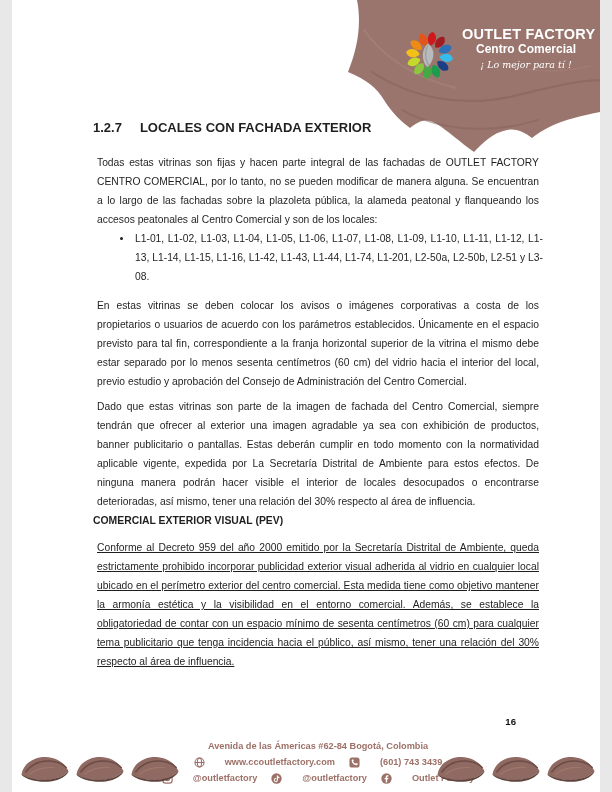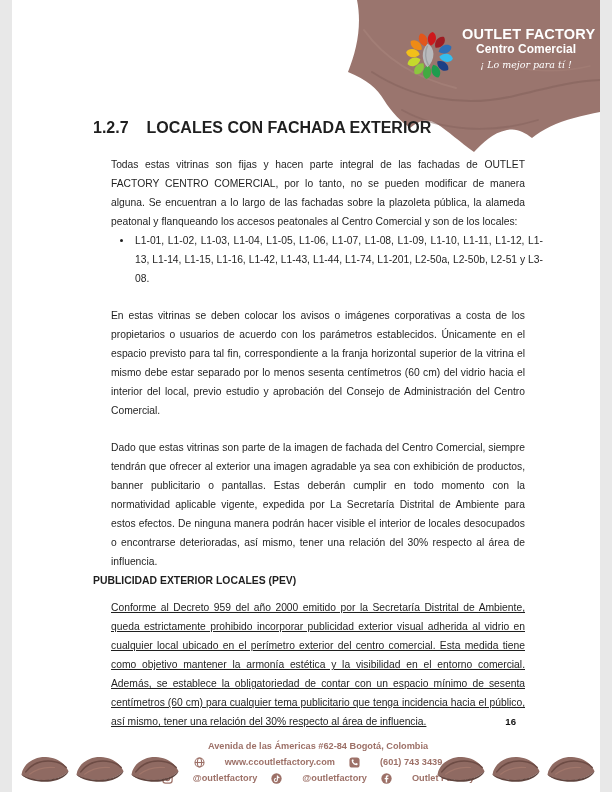--- a/index.html
+++ b/index.html
@@ -15,25 +15,25 @@
   .logo-text{
     position:absolute;top:27px;left:450px;width:128px;text-align:center;color:#ffffff;
   }
   .logo-title{font-size:14.5px;font-weight:bold;letter-spacing:.2px;line-height:15px;white-space:nowrap;}
   .logo-subtitle{font-size:12px;font-weight:bold;line-height:13px;margin-top:1px;}
   .logo-tagline{font-family:"DejaVu Serif",serif;font-style:italic;font-size:9.5px;line-height:12px;margin-top:3px;}
 
   
   .content{position:absolute;left:81px;top:118px;width:450px;}
   .section-heading{
-    font-size:16px;font-weight:bold;line-height:19px;margin:0 0 16px 0;
+    font-size:13px;font-weight:bold;line-height:19px;margin:0 0 16px 0;
   }
   .section-heading .sec-num{margin-right:18px;}
   .content p{
-    font-size:10.3px;line-height:19px;text-align:justify;margin:18px;
+    font-size:10.3px;line-height:19px;text-align:justify;margin:4px;
   }
   p.para-1{margin-bottom:0;}
   ul.locals-list{margin:0 0 10px 0;padding:0 0 0 40px;}
   ul.locals-list li{
     font-size:10.3px;line-height:19px;text-align:justify;padding-left:2px;
   }
   p.para-2{margin-bottom:6px;}
   p.para-3{margin-bottom:0;}
   .pev-heading{font-size:10.4px;font-weight:bold;line-height:19px;margin:0;}
   p.para-4{margin-top:8px;text-decoration:underline;}
@@ -110,21 +110,21 @@
     <p class="para-1">Todas estas vitrinas son fijas y hacen parte integral de las fachadas de OUTLET FACTORY CENTRO COMERCIAL, por lo tanto, no se pueden modificar de manera alguna. Se encuentran a lo largo de las fachadas sobre la plazoleta pública, la alameda peatonal y flanqueando los accesos peatonales al Centro Comercial y son de los locales:</p>
 
     <ul class="locals-list">
       <li>L1-01, L1-02, L1-03, L1-04, L1-05, L1-06, L1-07, L1-08, L1-09, L1-10, L1-11, L1-12, L1-13, L1-14, L1-15, L1-16, L1-42, L1-43, L1-44, L1-74, L1-201, L2-50a, L2-50b, L2-51 y L3-08.</li>
     </ul>
 
     <p class="para-2">En estas vitrinas se deben colocar los avisos o imágenes corporativas a costa de los propietarios o usuarios de acuerdo con los parámetros establecidos. Únicamente en el espacio previsto para tal fin, correspondiente a la franja horizontal superior de la vitrina el mismo debe estar separado por lo menos sesenta centímetros (60 cm) del vidrio hacia el interior del local, previo estudio y aprobación del Consejo de Administración del Centro Comercial.</p>
 
     <p class="para-3">Dado que estas vitrinas son parte de la imagen de fachada del Centro Comercial, siempre tendrán que ofrecer al exterior una imagen agradable ya sea con exhibición de productos, banner publicitario o pantallas. Estas deberán cumplir en todo momento con la normatividad aplicable vigente, expedida por La Secretaría Distrital de Ambiente para estos efectos. De ninguna manera podrán hacer visible el interior de locales desocupados o encontrarse deterioradas, así mismo, tener una relación del 30% respecto al área de influencia.</p>
 
-    <div class="pev-heading">PUBLICIDAD EXTERIOR LOCALES (PEV)</div>
+    <div class="pev-heading">COMERCIAL EXTERIOR VISUAL (PEV)</div>
 
     <p class="para-4">Conforme al Decreto 959 del año 2000 emitido por la Secretaría Distrital de Ambiente, queda estrictamente prohibido incorporar publicidad exterior visual adherida al vidrio en cualquier local ubicado en el perímetro exterior del centro comercial. Esta medida tiene como objetivo mantener la armonía estética y la visibilidad en el entorno comercial. Además, se establece la obligatoriedad de contar con un espacio mínimo de sesenta centímetros (60 cm) para cualquier tema publicitario que tenga incidencia hacia el público, así mismo, tener una relación del 30% respecto al área de influencia.</p>
   </div>
 
   <div class="page-number">16</div>
 
   <div class="footer">
     <div class="footer-line">
       <span>Avenida de las Ámericas #62-84 Bogotá, Colombia</span>
     </div>

